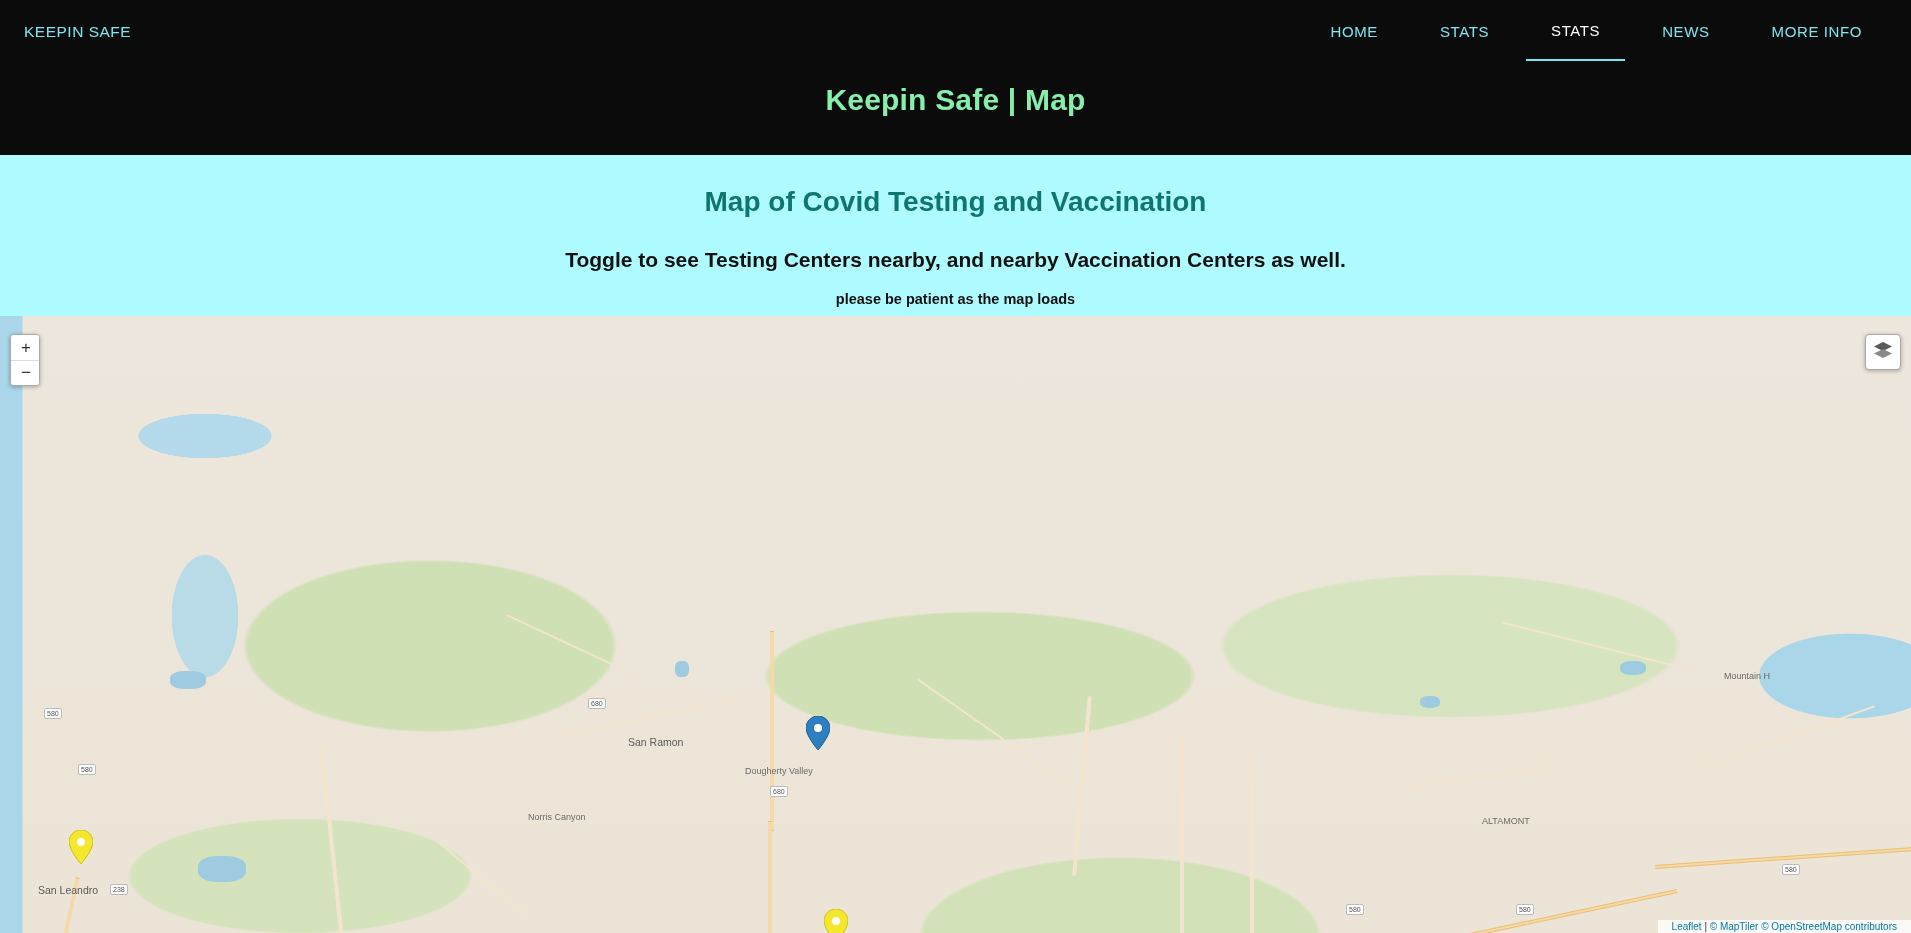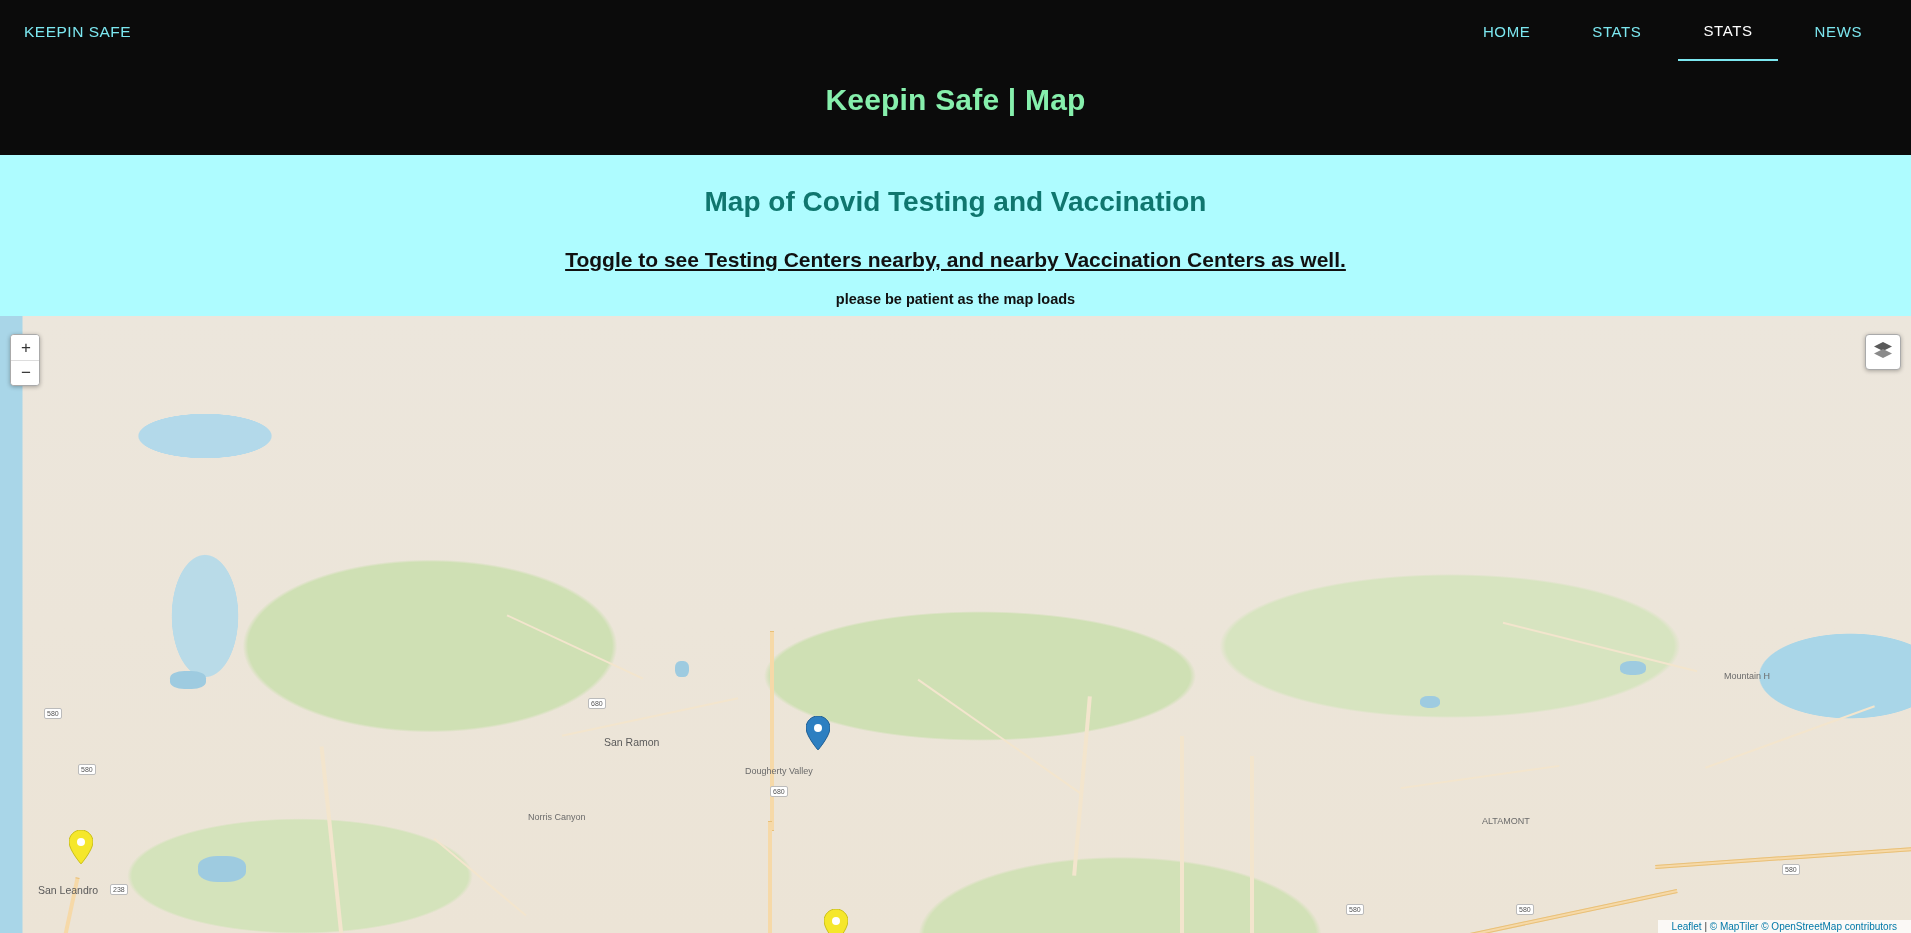--- a/index.html
+++ b/index.html
@@ -74,21 +74,20 @@
     color: #0f766e;
     font-weight: bold;
     line-height: 54px;
   }
   .hero h3 {
     margin: 0;
     font-size: 21px;
     color: #111;
     font-weight: bold;
     line-height: 62px;
-    text-decoration: underline;
   }
   .hero p {
     margin: 0;
     font-size: 14.5px;
     color: #111;
     font-weight: bold;
   }
 
   
   .map-wrap {
@@ -208,20 +207,21 @@
 </head>
 <body>
 
 <div class="navbar">
   <div class="brand">KEEPIN SAFE</div>
   <div class="nav-links">
     <a class="nav-link" href="#">HOME</a>
     <a class="nav-link" href="#">STATS</a>
     <a class="nav-link active" href="#">STATS</a>
     <a class="nav-link" href="#">NEWS</a>
+    <a class="nav-link" href="#">MORE INFO</a>
   </div>
 </div>
 
 <div class="title-bar">
   <h1>Keepin Safe | Map</h1>
 </div>
 
 <div class="hero">
   <h2>Map of Covid Testing and Vaccination</h2>
   <h3>Toggle to see Testing Centers nearby, and nearby Vaccination Centers as well.</h3>
@@ -259,21 +259,21 @@
 
     <div class="blue-blob" style="left:198px; top:540px; width:48px; height:26px;"></div>
     <div class="blue-blob" style="left:170px; top:355px; width:36px; height:18px;"></div>
     <div class="blue-blob" style="left:675px; top:345px; width:14px; height:16px;"></div>
     <div class="blue-blob" style="left:1620px; top:345px; width:26px; height:14px;"></div>
     <div class="blue-blob" style="left:1420px; top:380px; width:20px; height:12px;"></div>
 
   </div>
 
   <div>
-    <div class="map-label mid" style="left:604px; top:420px;">San Ramon</div>
+    <div class="map-label mid" style="left:628px; top:420px;">San Ramon</div>
     <div class="map-label" style="left:528px; top:496px;">Norris Canyon</div>
     <div class="map-label mid" style="left:38px; top:568px;">San Leandro</div>
 
     <div class="map-label" style="left:1724px; top:355px;">Mountain H</div>
     <div class="map-label" style="left:1482px; top:500px;">ALTAMONT</div>
 
     <div class="map-label" style="left:745px; top:450px;">Dougherty Valley</div>
 
     <div class="hwy-shield" style="left:44px; top:392px;">580</div>
     <div class="hwy-shield" style="left:78px; top:448px;">580</div>

